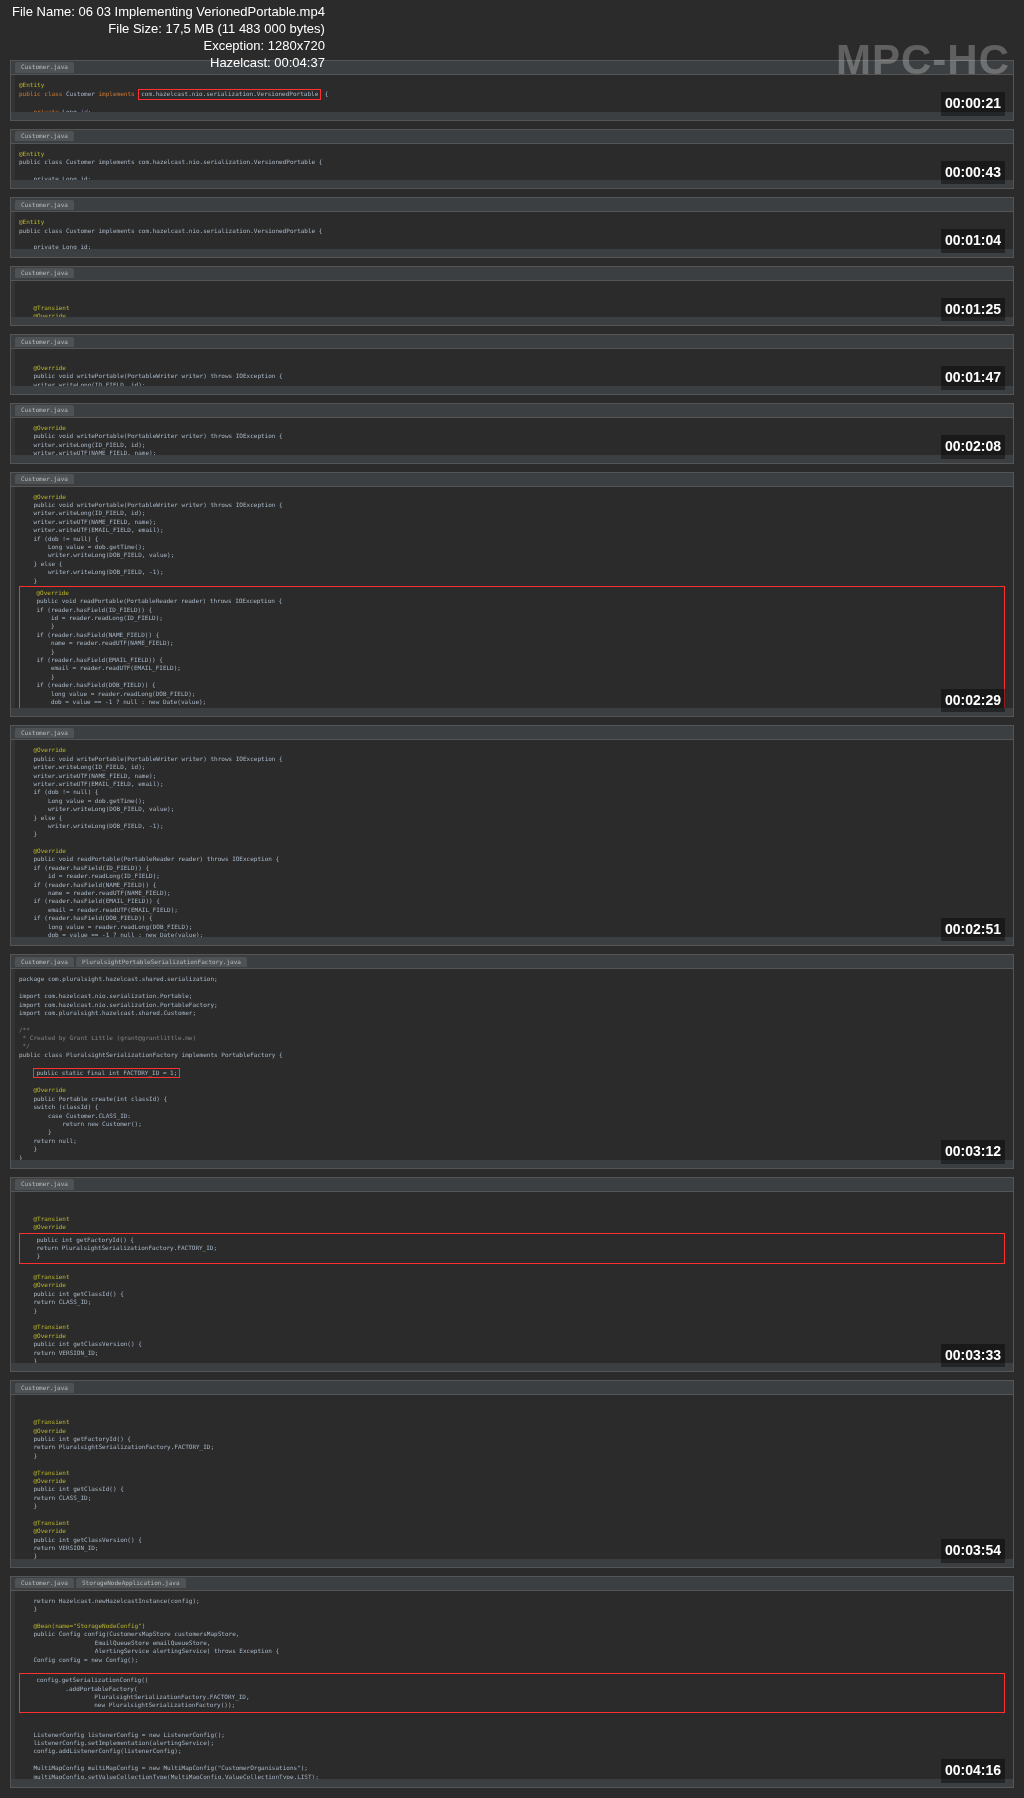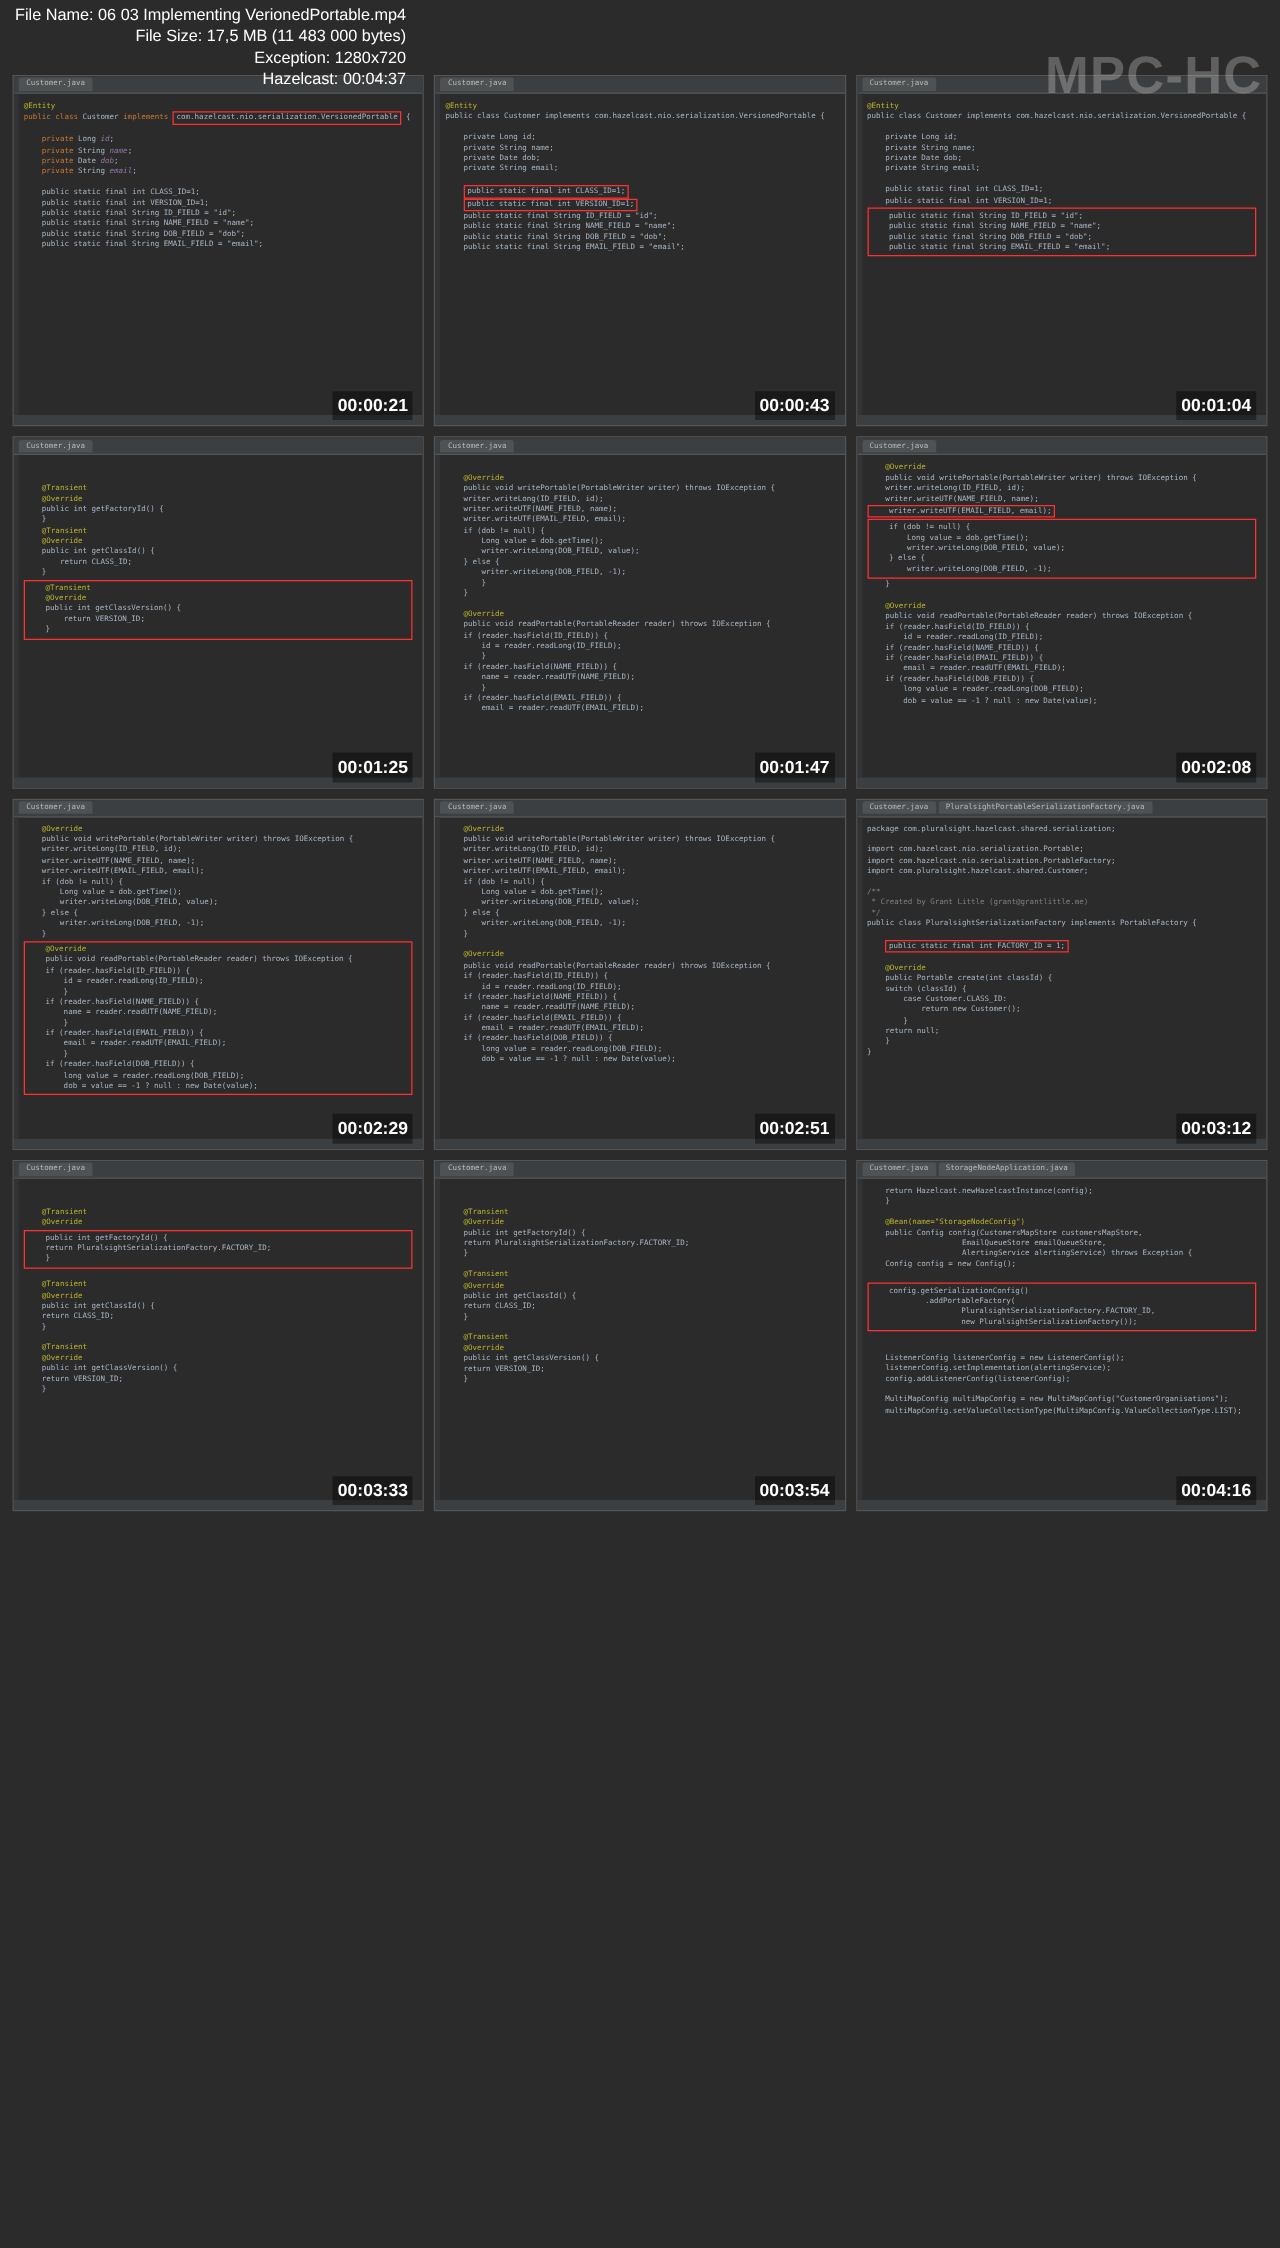--- a/index.html
+++ b/index.html
@@ -34,21 +34,21 @@
   z-index: 10;
   margin-top: 28px;
 }
 .grid {
   position: absolute;
   top: 60px;
   left: 10px;
   right: 10px;
   bottom: 10px;
   display: grid;
-  grid-template-columns: 1fr 1fr 1fr;
+  grid-template-columns: 1fr;
   grid-template-rows: repeat(6, 1fr);
   gap: 8px;
 }
 .thumb {
   background: #2b2b2b;
   border: 1px solid #555;
   position: relative;
   overflow: hidden;
   font-size: 6px;
   line-height: 1.4;

